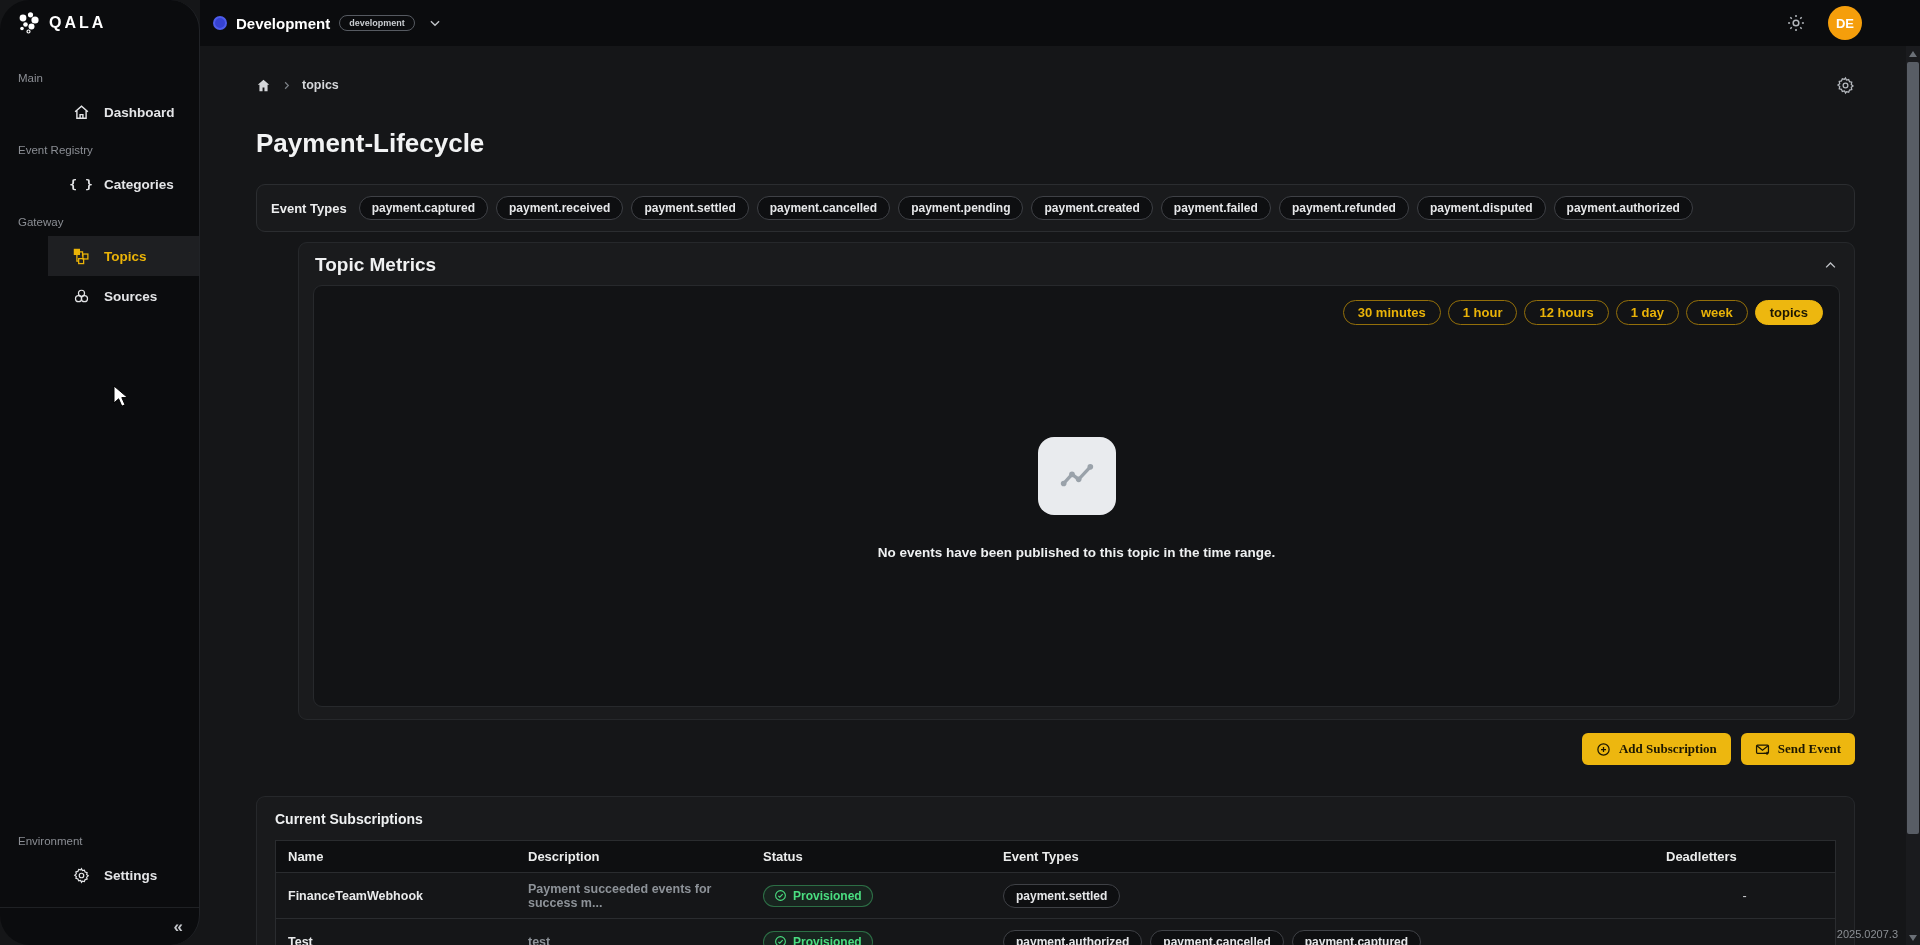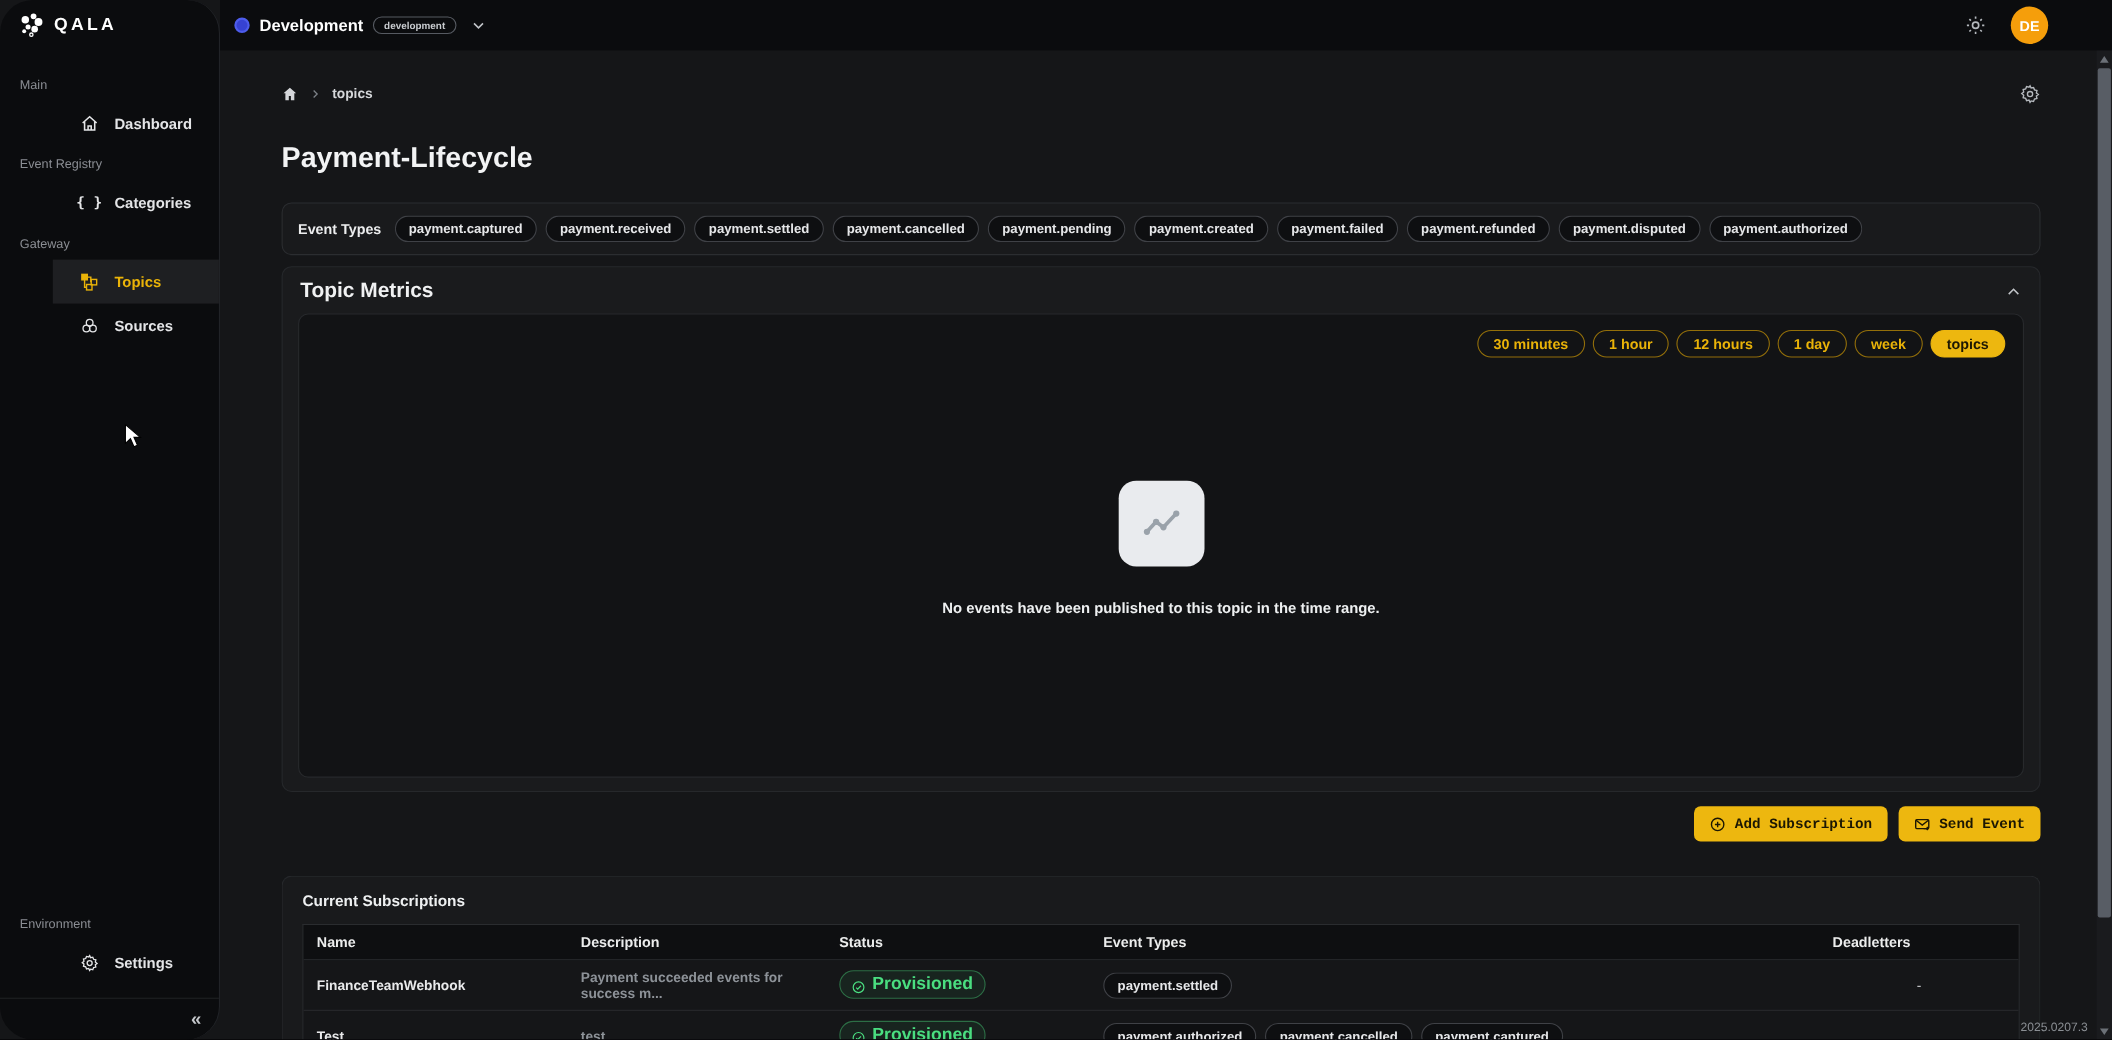--- a/index.html
+++ b/index.html
@@ -49,49 +49,49 @@
 
   .page-title{ margin-top:31px; color:#f2f3f4; font-size:26px; font-weight:700; line-height:34px; }
 
   
   .event-panel{ margin-top:24px; height:48px; background:#191a1c; border:1px solid #2b2d30; border-radius:9px; display:flex; align-items:center; padding:0 14px; gap:12px; }
   .event-panel-label{ color:#ecedee; font-size:13px; font-weight:700; white-space:nowrap; }
   .chips{ display:flex; align-items:center; gap:8px; flex-wrap:nowrap; overflow:hidden; }
   .chip{ border:1px solid #3f4146; background:#0e0f11; color:#e6e7e9; font-size:12px; font-weight:600; padding:4px 12px; border-radius:999px; white-space:nowrap; }
 
   
-  .metrics-card{ margin-top:10px; height:478px; background:#1a1b1d; border:1px solid #26282b; border-radius:9px; }
+  .metrics-card{ margin-top:10px; height:478px; background:#1a1b1d; border:1px solid #26282b; border-radius:9px;margin-left:42px; }
   .metrics-head{ display:flex; align-items:center; padding:11px 16px 9px; }
   .metrics-title{ color:#f0f1f2; font-size:19px; font-weight:700; }
   .metrics-collapse{ margin-left:auto; color:#c0c3c7; display:flex; cursor:pointer; }
   .chart-panel{ margin:0 14px; height:422px; background:#121315; border:1px solid #27292c; border-radius:9px; display:flex; flex-direction:column; padding:14px 16px; }
   .range-row{ display:flex; justify-content:flex-end; gap:7px; }
   .range-pill{ border:1px solid #936f0a; color:var(--accent); background:transparent; font-size:13px; font-weight:700; padding:4px 14px; border-radius:999px; cursor:pointer; white-space:nowrap; }
   .range-pill.active{ background:var(--accent-fill); color:#1c1703; border-color:var(--accent-fill); }
   .empty-wrap{ flex:1 1 auto; display:flex; flex-direction:column; align-items:center; justify-content:center; gap:30px; margin-top:-20px; }
   .empty-icon-box{ width:78px; height:78px; background:#e9ebee; border-radius:16px; display:flex; align-items:center; justify-content:center; color:#9aa2aa; }
   .empty-text{ color:#eef0f1; font-size:13.5px; font-weight:700; }
 
   
   .actions-row{ margin-top:13px; height:32px; display:flex; justify-content:flex-end; gap:10px; }
-  .btn{ background:var(--accent-fill); color:#1c1703; border:none; border-radius:6px; font-family:Liberation Mono, monospace; font-size:13px; font-weight:700; display:flex; align-items:center; gap:8px; padding:0 14px; cursor:pointer; }
+  .btn{ background:var(--accent-fill); color:#1c1703; border:none; border-radius:6px; font-family:Liberation Serif, serif; font-size:13px; font-weight:700; display:flex; align-items:center; gap:8px; padding:0 14px; cursor:pointer; }
   .btn svg{ display:block; }
 
   
   .subs-card{ margin-top:31px; background:#191a1c; border:1px solid #26282b; border-radius:9px 9px 0 0; border-bottom:none; padding:14px 18px 0; height:160px; }
   .subs-title{ color:#eef0f1; font-size:14px; font-weight:700; }
   .subs-table{ margin-top:13px; border:1px solid #2a2c2f; border-bottom:none; }
   .t-row{ display:grid; grid-template-columns:240px 235px 240px 663px 1fr; align-items:center; }
   .t-head{ background:#0e0f11; height:32px; border-bottom:1px solid #2a2c2f; }
   .t-head .t-cell{ color:#eceded; font-size:13px; font-weight:700; }
   .t-cell{ padding:0 12px; }
   .t-body-row{ height:46px; border-bottom:1px solid #2a2c2f; background:#151618; }
   .cell-name{ color:#e9eaeb; font-size:12.5px; font-weight:700; }
   .cell-desc{ color:#8d9298; font-size:12.5px; font-weight:600; }
-  .status-pill{ display:inline-flex; align-items:flex-end; gap:6px; border:1px solid rgba(74,222,128,.4); background:rgba(74,222,128,.07); color:var(--green); font-size:16px; font-weight:700; padding:3px 10px; border-radius:999px; }
+  .status-pill{ display:inline-flex; align-items:flex-start; gap:6px; border:1px solid rgba(74,222,128,.4); background:rgba(74,222,128,.07); color:var(--green); font-size:12px; font-weight:700; padding:3px 10px; border-radius:999px; }
   .cell-dead{ color:#d0d2d5; font-size:12.5px; text-align:center; }
   .t-head .cell-dead{ text-align:left; }
 
   
   .scrollbar{ position:absolute; top:46px; bottom:0; right:0; width:14px; background:#1a1b1e; }
   .sb-arrow{ position:absolute; left:50%; transform:translateX(-50%); width:0; height:0; }
   .sb-up{ top:5px; border-left:4px solid transparent; border-right:4px solid transparent; border-bottom:6px solid #6b7077; }
   .sb-down{ bottom:4px; border-left:4px solid transparent; border-right:4px solid transparent; border-top:6px solid #6b7077; }
   .sb-thumb{ position:absolute; left:1px; right:1px; top:16px; height:772px; background:#585d65; border-radius:2px; }
 

